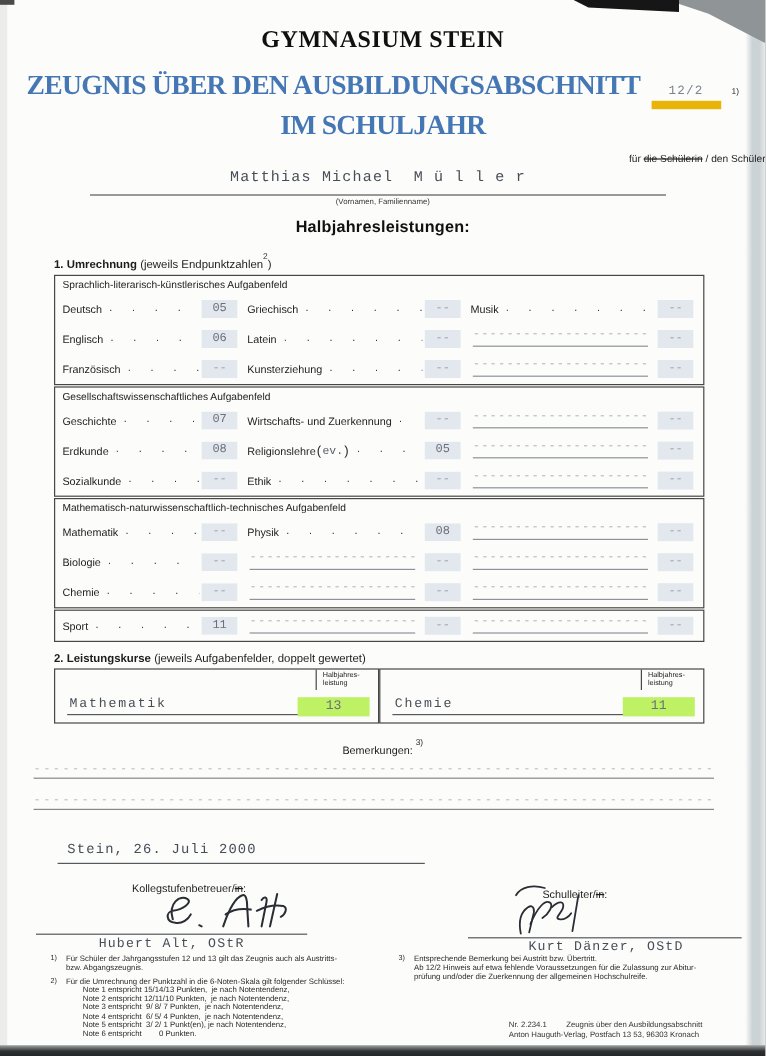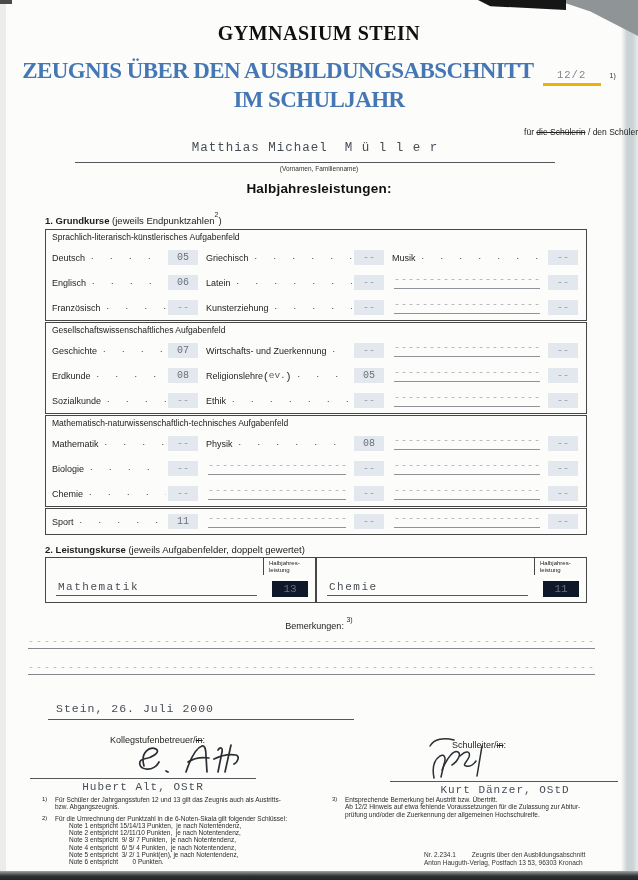--- a/index.html
+++ b/index.html
@@ -18,21 +18,21 @@
                background:linear-gradient(to bottom,#a2a4a5,#2e3133 55%,#232527);}
   
   .school-name{position:absolute;top:22px;left:0;width:100%;text-align:center;
                font-family:"Liberation Serif",serif;font-weight:bold;font-size:20px;
                letter-spacing:.5px;color:#101010;}
   .title-block{position:absolute;top:58px;left:0;width:100%;}
   .trow{display:flex;justify-content:center;align-items:baseline;gap:9px;}
   .blue-title{font-family:"Liberation Serif",serif;font-weight:bold;font-size:23px;
               letter-spacing:-0.6px;color:#4577b5;white-space:nowrap;}
   .fill-val{font-family:"Liberation Mono","DejaVu Sans Mono",monospace;font-size:10.5px;
-            color:#7d838d;border-bottom:3px solid #eab308;text-align:center;
+            color:#7d838d;border-bottom:7px solid #eab308;text-align:center;
             padding:0 4px 2px;letter-spacing:1px;}
   .w-small{min-width:50px;} .w-year{min-width:150px;}
   .sup{font-size:7px;vertical-align:7px;color:#2c2c2c;}
   .for-line{position:absolute;top:127px;left:0;width:100%;text-align:right;font-size:8.5px;color:#242424;}
   .struck{text-decoration:line-through;}
   .name-line{position:absolute;top:141px;left:75px;width:480px;height:21px;
              border-bottom:1px solid #55585c;text-align:center;
              font-family:"Liberation Mono","DejaVu Sans Mono",monospace;
              font-size:12.5px;color:#474d57;letter-spacing:1px;white-space:pre;}
   .name-caption{position:absolute;top:165px;left:0;width:100%;text-align:center;font-size:6.5px;color:#333;}
@@ -64,21 +64,21 @@
   
   #lk-box{position:absolute;top:557px;left:45px;width:542px;height:46px;display:flex;}
   .lk-panel{position:relative;border:1.5px solid #474747;}
   .lk-panel.p1{width:269px;min-width:269px;} .lk-panel.p2{flex:1;}
   .lk-sub{position:absolute;left:10px;right:58px;bottom:6px;border-bottom:1px solid #55585c;
           font-family:"Liberation Mono","DejaVu Sans Mono",monospace;font-size:11px;
           color:#474d57;letter-spacing:1.5px;padding:0 0 2px 2px;white-space:nowrap;overflow:hidden;}
   .lk-collabel{position:absolute;top:2px;right:5px;width:41px;font-size:6px;line-height:1.2;
                color:#222;text-align:left;}
   .lk-vline{position:absolute;top:0;right:51px;height:17px;border-left:1px solid #474747;}
-  .lk-vbox{position:absolute;right:7px;bottom:5px;width:36px;height:16px;background:#0f172a;
+  .lk-vbox{position:absolute;right:7px;bottom:5px;width:60px;height:16px;background:#bef264;
            display:flex;align-items:center;justify-content:center;
            font-family:"Liberation Mono","DejaVu Sans Mono",monospace;font-size:11px;color:#6a707c;}
   
   .bem-label{position:absolute;top:616px;left:0;width:100%;text-align:center;font-size:9px;color:#1c1c1c;}
   .bem-line{position:absolute;left:28px;right:43px;height:12px;overflow:hidden;white-space:nowrap;
             font-family:"Liberation Mono","DejaVu Sans Mono",monospace;font-size:10px;
             letter-spacing:2px;color:#b3b9c2;border-bottom:1px solid #83888d;line-height:11px;}
   .date-line{position:absolute;top:702px;left:48px;width:298px;border-bottom:1px solid #55585c;
              font-family:"Liberation Mono","DejaVu Sans Mono",monospace;font-size:11.5px;
              color:#474d57;letter-spacing:1px;padding:0 0 4px 8px;white-space:pre;}
@@ -129,21 +129,21 @@
     <span>den Schüler</span>
   </div>
 
   <div class="name-line">Matthias Michael  M ü l l e r</div>
   <div class="name-caption">(Vornamen, Familienname)</div>
 
   <div class="main-heading">Halbjahresleistungen:</div>
 
   <div class="sec-heading gk-heading">
     <b>1.</b>
-    <b>Grundkurse</b>
+    <b>Umrechnung</b>
     <span>(jeweils Endpunktzahlen</span><span class="sup">2</span><span>)</span>
   </div>
   <div id="gk-groups">
       <div class="group">
         <div class="group-header">Sprachlich-literarisch-künstlerisches Aufgabenfeld</div>
         <div class="gk-row">
           <div class="gk-cell c1">
             <span class="gk-label">Deutsch</span>
             <span class="dots">. . . . . . . . . . . . . . . . </span>
             <span class="vbox">05</span>

